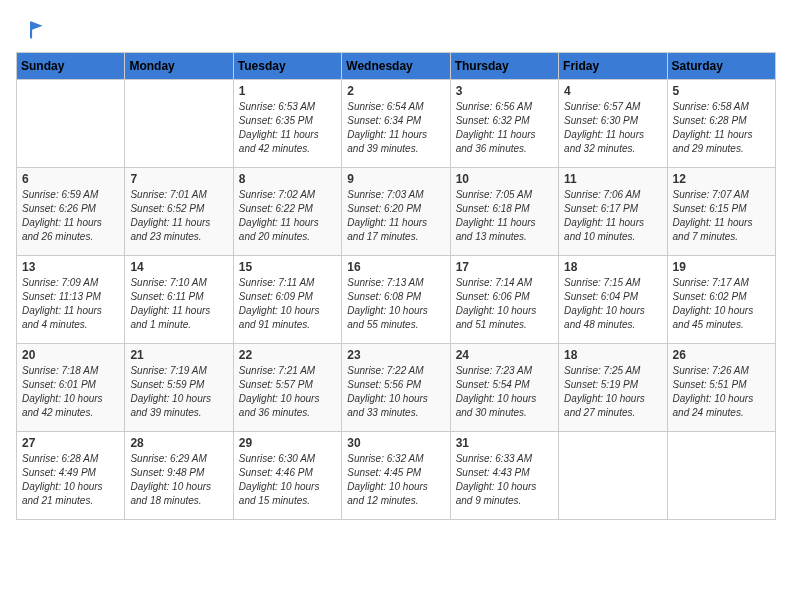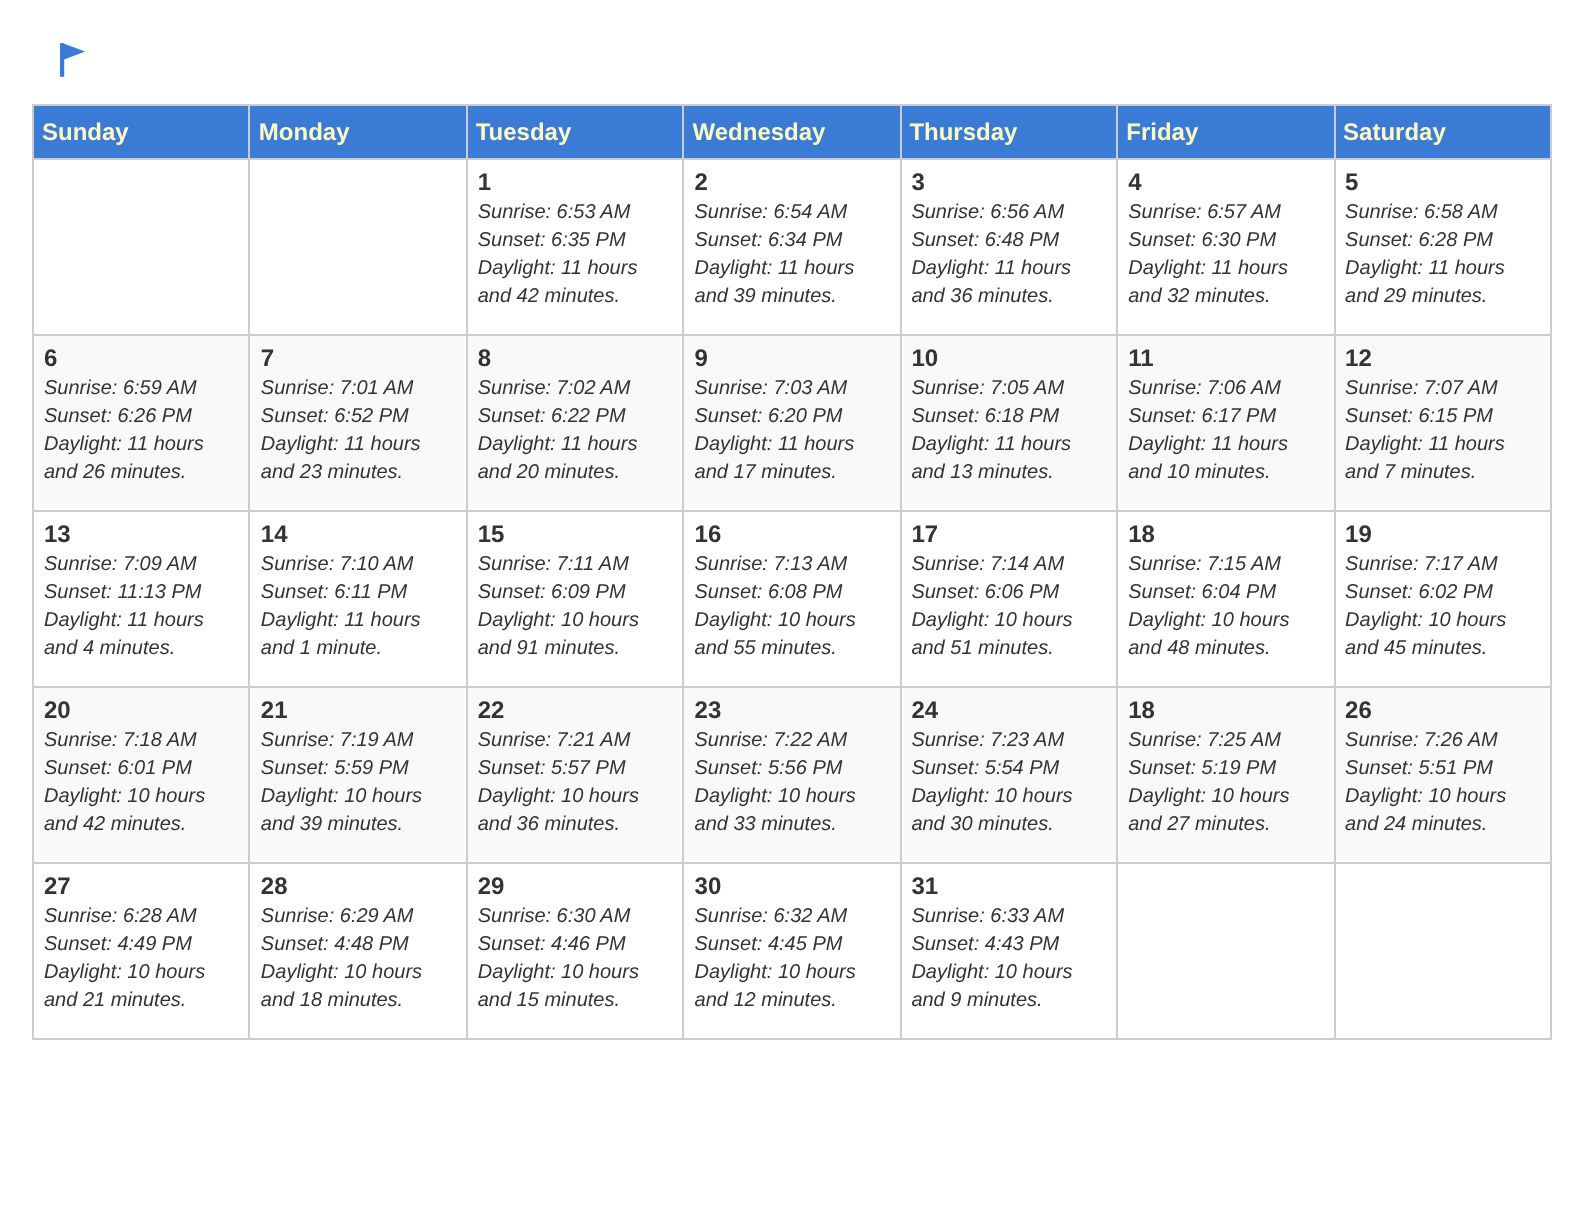--- a/index.html
+++ b/index.html
@@ -48,21 +48,21 @@
       font-size: 14px;
       color: #555;
     }
     table {
       width: 100%;
       border-collapse: collapse;
       table-layout: fixed;
     }
     thead tr th {
       background-color: #3a7bd5;
-      color: #fef9c3;
+      color: #000000;
       font-size: 12px;
       font-weight: bold;
       padding: 6px 4px;
       text-align: left;
       border: 1px solid #ccc;
     }
     tbody tr td {
       border: 1px solid #ccc;
       vertical-align: top;
       padding: 4px 5px;
@@ -135,21 +135,21 @@
         <td>
           <span class="day-num">1</span>
           <div class="day-info"><span>Sunrise: 6:53 AM</span><br><span>Sunset: 6:35 PM</span><br><span>Daylight: 11 hours and 42 minutes.</span></div>
         </td>
         <td>
           <span class="day-num">2</span>
           <div class="day-info"><span>Sunrise: 6:54 AM</span><br><span>Sunset: 6:34 PM</span><br><span>Daylight: 11 hours and 39 minutes.</span></div>
         </td>
         <td>
           <span class="day-num">3</span>
-          <div class="day-info"><span>Sunrise: 6:56 AM</span><br><span>Sunset: 6:48 PM</span><br><span>Daylight: 11 hours and 36 minutes.</span></div>
+          <div class="day-info"><span>Sunrise: 6:56 AM</span><br><span>Sunset: 6:32 PM</span><br><span>Daylight: 11 hours and 36 minutes.</span></div>
         </td>
         <td>
           <span class="day-num">4</span>
           <div class="day-info"><span>Sunrise: 6:57 AM</span><br><span>Sunset: 6:30 PM</span><br><span>Daylight: 11 hours and 32 minutes.</span></div>
         </td>
         <td>
           <span class="day-num">5</span>
           <div class="day-info"><span>Sunrise: 6:58 AM</span><br><span>Sunset: 6:28 PM</span><br><span>Daylight: 11 hours and 29 minutes.</span></div>
         </td>
       </tr>
@@ -243,21 +243,21 @@
           <div class="day-info"><span>Sunrise: 7:26 AM</span><br><span>Sunset: 5:51 PM</span><br><span>Daylight: 10 hours and 24 minutes.</span></div>
         </td>
       </tr>
       <tr>
         <td>
           <span class="day-num">27</span>
           <div class="day-info"><span>Sunrise: 6:28 AM</span><br><span>Sunset: 4:49 PM</span><br><span>Daylight: 10 hours and 21 minutes.</span></div>
         </td>
         <td>
           <span class="day-num">28</span>
-          <div class="day-info"><span>Sunrise: 6:29 AM</span><br><span>Sunset: 4:48 PM</span><br><span>Daylight: 10 hours and 18 minutes.</span></div>
+          <div class="day-info"><span>Sunrise: 6:29 AM</span><br><span>Sunset: 9:48 PM</span><br><span>Daylight: 10 hours and 18 minutes.</span></div>
         </td>
         <td>
           <span class="day-num">29</span>
           <div class="day-info"><span>Sunrise: 6:30 AM</span><br><span>Sunset: 4:46 PM</span><br><span>Daylight: 10 hours and 15 minutes.</span></div>
         </td>
         <td>
           <span class="day-num">30</span>
           <div class="day-info"><span>Sunrise: 6:32 AM</span><br><span>Sunset: 4:45 PM</span><br><span>Daylight: 10 hours and 12 minutes.</span></div>
         </td>
         <td>

